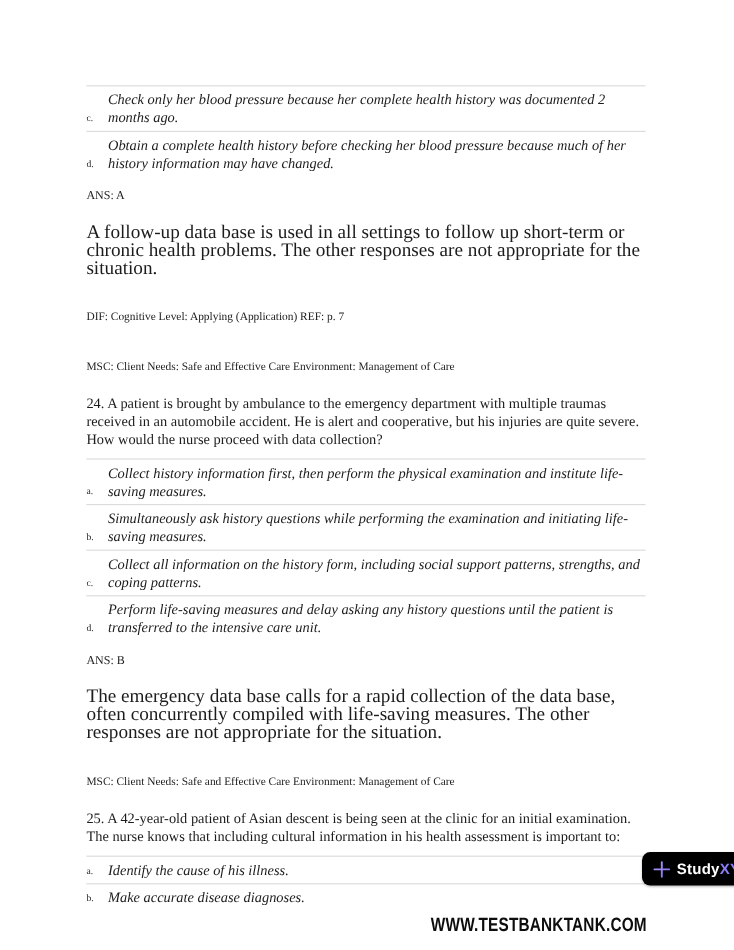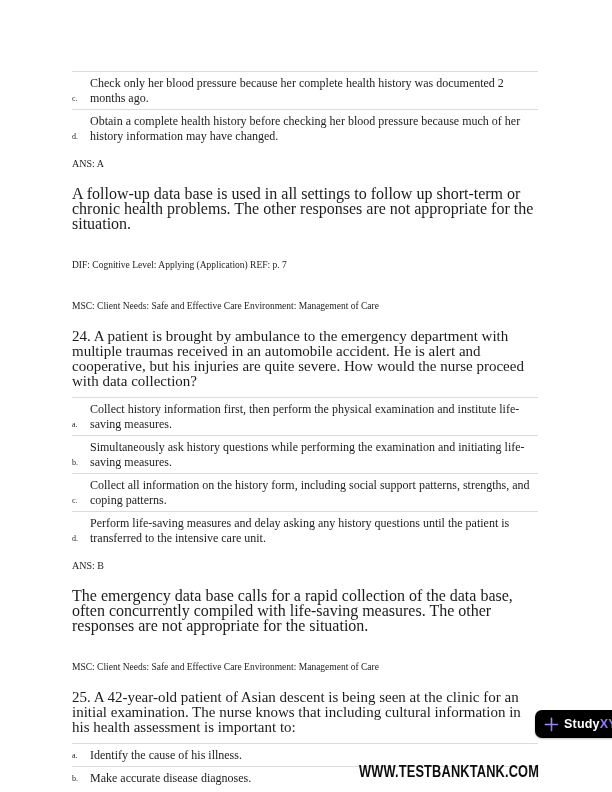--- a/index.html
+++ b/index.html
@@ -4,25 +4,25 @@
 <style>
   html,body{margin:0;padding:0;background:#ffffff;}
   .page{
     position:relative;width:612px;height:792px;background:#ffffff;overflow:hidden;
     font-family:"Liberation Serif", serif;color:#1c1c1c;
   }
   .content{position:absolute;left:72px;top:71px;width:466px;}
   .options{margin-top:8px;}
   .opt-row{display:flex;align-items:flex-end;border-top:1px solid #dcdcdc;padding:4px 0 3px 0;}
   .opt-letter{flex:none;width:18px;font-size:8px;line-height:15px;color:#1c1c1c;}
-  .opt-text{flex:1;font-size:12px;line-height:15px;}
+  .opt-text{flex:1;font-size:12px;line-height:15px;font-style:italic;}
   .ans{font-size:10px;line-height:13px;margin-top:10px;}
   .rationale{font-size:16px;line-height:15px;margin-top:16px;margin-bottom:0;}
   .meta{font-size:9.5px;line-height:13px;margin-top:28px;}
-  .question{font-size:15px;line-height:15px;margin-top:16px;margin-bottom:0;}
+  .question{font-size:12px;line-height:15px;margin-top:16px;margin-bottom:0;}
   .first-options{margin-top:0;}
   .badge{
     position:absolute;left:505px;top:710px;height:28px;
     background:#000000;border-radius:7px;
     display:flex;align-items:center;gap:5px;padding:0 9px;
     box-shadow:0 1px 2px rgba(0,0,0,0.25);
     font-family:"Liberation Sans", sans-serif;
     margin-left:30px;
   }
   .badge .plus{display:flex;align-items:center;}

